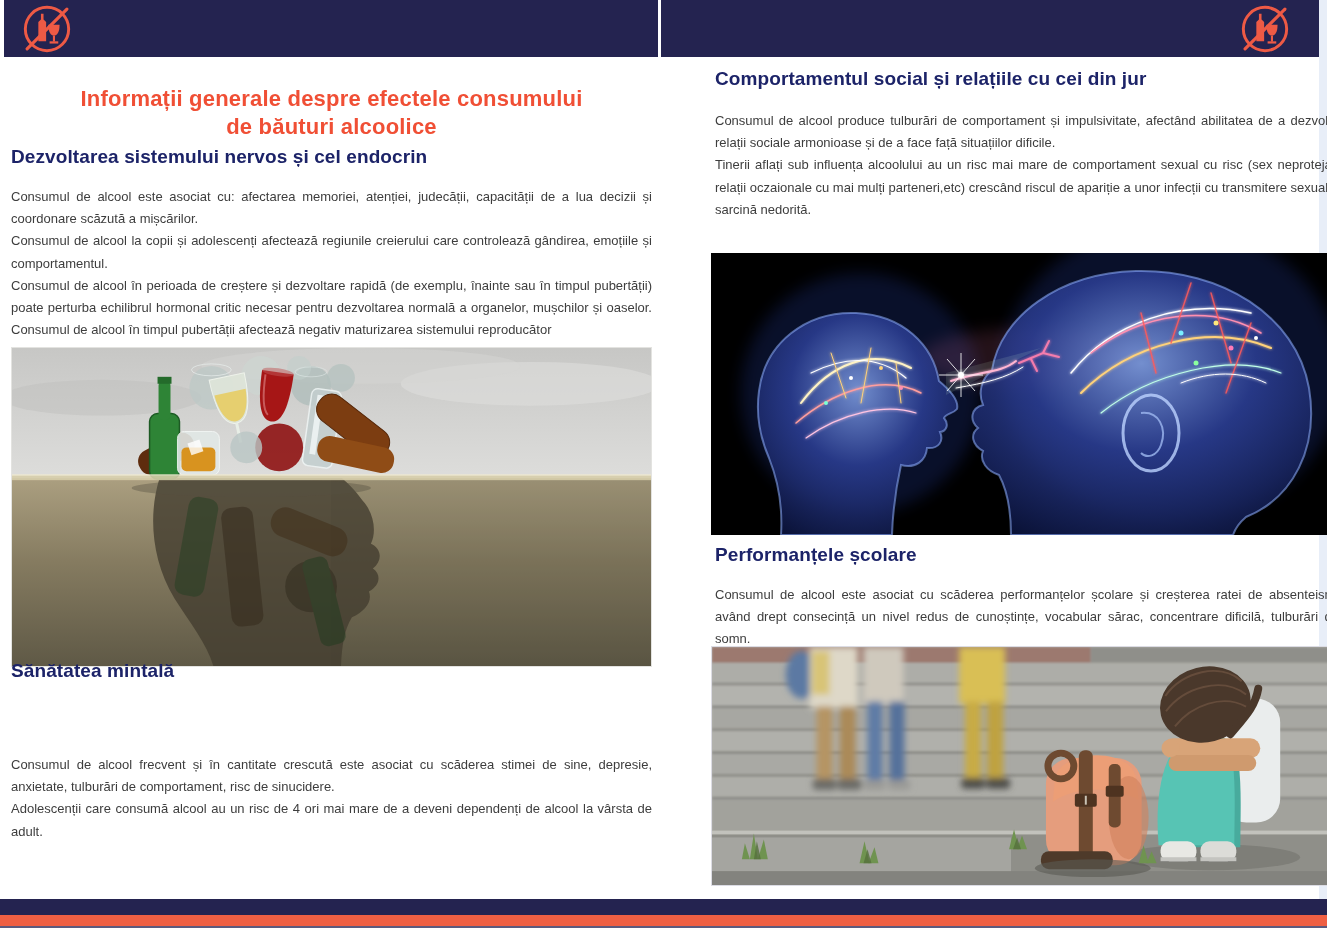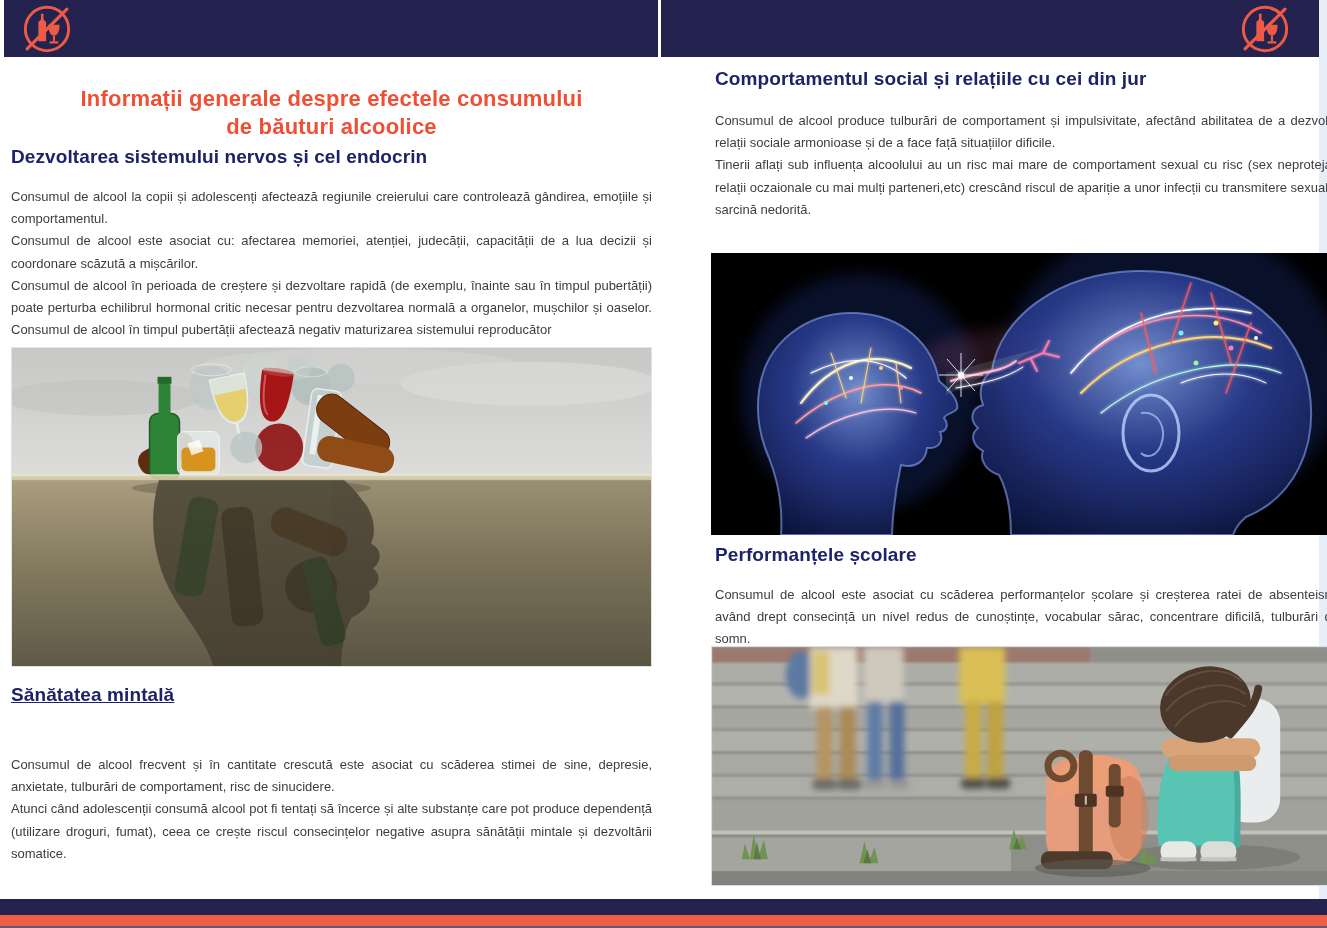--- a/index.html
+++ b/index.html
@@ -28,21 +28,21 @@
 
   h2.sec{position:absolute;margin:0;color:#1c2368;font-size:19px;font-weight:bold;letter-spacing:.1px;}
   .pblock{position:absolute;color:#3d3d3d;font-size:13px;line-height:22.2px;text-align:justify;}
   .pblock p{margin:0;}
 
   
   .h-nerv{top:146px;left:0;text-align:center;}
   .b-nerv{top:186px;left:0;width:641px;}
   .fig1{position:absolute;top:347px;left:0;width:641px;height:320px;margin:0;
         border:1px solid #e3e3e0;box-sizing:border-box;}
-  .h-mental{top:684px;left:0;text-decoration:underline;}
+  .h-mental{top:660px;left:0;}
   .b-mental{top:718px;left:0;width:641px;margin-top:36px;}
 
   
   .h-social{top:68px;left:0;}
   .b-social{top:110px;left:0;width:624px;}
   .fig2{position:absolute;top:253px;left:-4px;width:628px;height:282px;margin:0;background:#000;}
   .h-school{top:544px;left:0;}
   .b-school{top:584px;left:0;width:624px;}
   .fig3{position:absolute;top:646px;left:-4px;width:628px;height:240px;margin:0;
         border:1px solid #dcdce4;box-sizing:border-box;}
@@ -81,22 +81,22 @@
   </div>
 
   <div class="edge-strip"></div>
 
   <section class="col left">
 
     <h1 class="page-title"><span>Informații generale despre efectele consumului de băuturi alcoolice</span></h1>
 
     <h2 class="sec h-nerv">Dezvoltarea sistemului nervos și cel endocrin</h2>
     <div class="pblock b-nerv">
+      <p>Consumul de alcool este asociat cu: afectarea memoriei, atenției,  judecății, capacității de a lua decizii și  coordonare scăzută a mișcărilor.</p>
       <p>Consumul de alcool la copii și adolescenți afectează regiunile creierului care controlează gân­direa, emoțiile și comportamentul.</p>
-      <p>Consumul de alcool este asociat cu: afectarea memoriei, atenției,  judecății, capacității de a lua decizii și  coordonare scăzută a mișcărilor.</p>
       <p>Consumul de alcool în perioada de creștere și dezvoltare rapidă (de exemplu, înainte sau în timpul pubertății) poate perturba echilibrul hormonal critic necesar pentru dezvoltarea normală a organelor, mușchilor și oaselor. Consumul de alcool în timpul pubertății afectează negativ maturizarea sistemului reproducător</p>
     </div>
 
     <figure class="fig1">
       <svg viewBox="0 0 641 320" preserveAspectRatio="none">
         <defs>
           <linearGradient id="skyg" x1="0" y1="0" x2="0" y2="1">
             <stop offset="0" stop-color="#c7c7c5"></stop>
               <stop offset="1" stop-color="#dddddb"></stop>
           </linearGradient>
@@ -158,21 +158,21 @@
           <ellipse cx="300" cy="24" rx="16" ry="5" fill="none" stroke="#dfe7e5" opacity="0.6"></ellipse>
         </g>
         <rect x="0" y="128" width="641" height="5" fill="#d6cdaa" opacity="0.9"></rect>
         <rect x="0" y="127" width="641" height="1.5" fill="#efe9cf" opacity="0.8"></rect>
       </svg>
     </figure>
 
     <h2 class="sec h-mental">Sănătatea mintală</h2>
     <div class="pblock b-mental">
       <p>Consumul de alcool frecvent și în cantitate crescută este asociat cu scăderea stimei de sine, de­presie, anxietate, tulburări de comportament,  risc de sinucidere.</p>
-      <p>Atunci când adolescenții consumă alcool pot fi tentați să încerce și alte substanțe care pot produce dependență (utilizare droguri, fumat), ceea ce crește riscul consecințelor negative asupra sănătății mintale și dezvoltării somatice.</p>
+      <p>Adolescenții care consumă alcool au un risc de 4 ori mai mare de a deveni dependenți de alcool la vârsta de adult.</p>
     </div>
   </section>
 
   <section class="col right">
 
     <h2 class="sec h-social">Comportamentul social și relațiile cu cei din jur</h2>
     <div class="pblock b-social">
       <p>Consumul de alcool produce tulburări de comportament și impulsivitate, afectând abilitatea de a dezvolta relații sociale armonioase și de a face față situațiilor dificile.</p>
       <p>Tinerii aflați sub influența alcoolului au un risc mai mare de comportament sexual cu risc (sex neprotejat, relații oczaionale cu mai mulți parteneri,etc) crescând riscul de apariție a unor infecții cu transmitere sexuală, sarcină nedorită.</p>
     </div>

